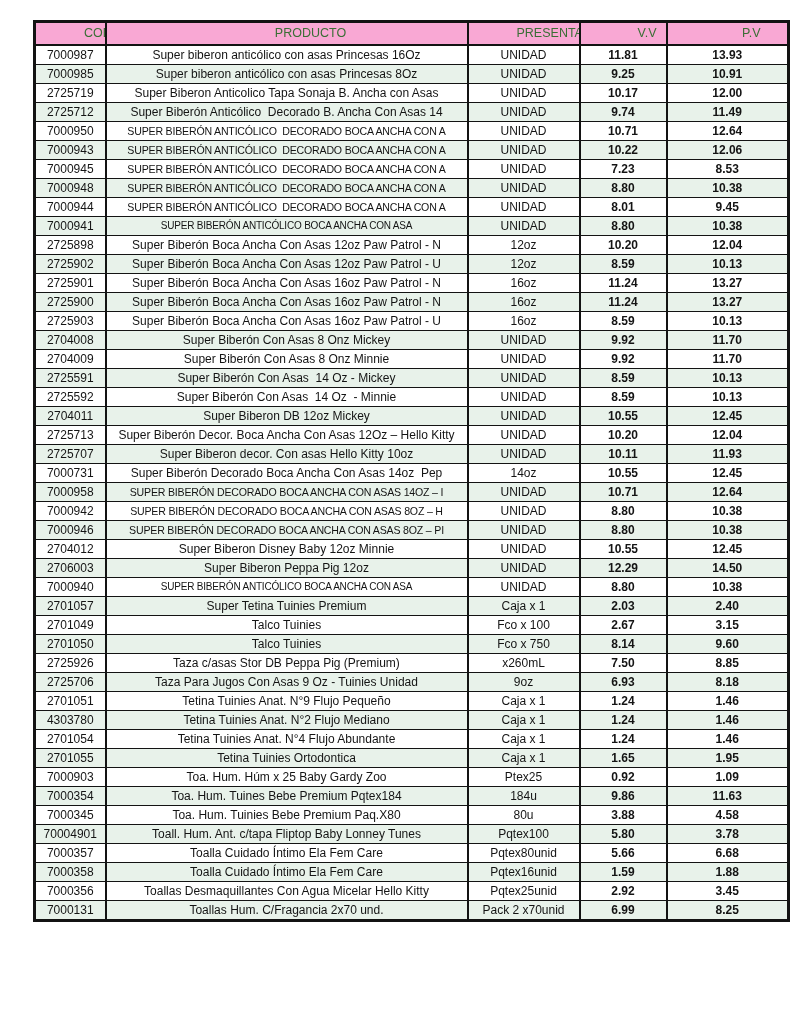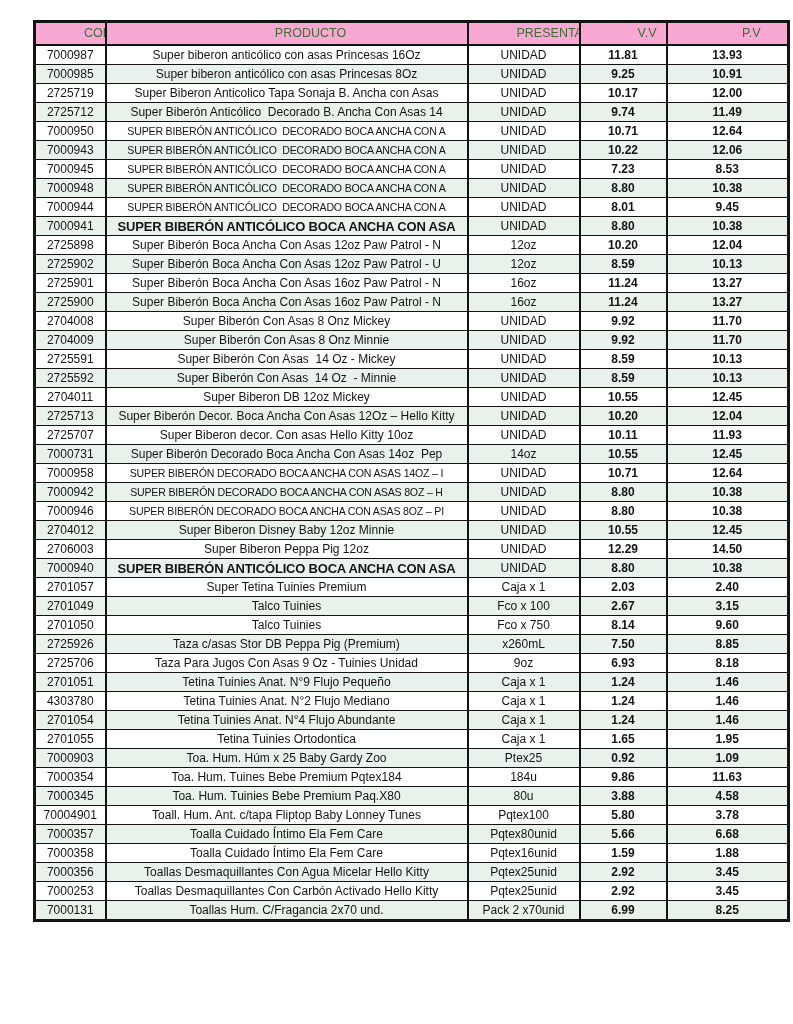--- a/index.html
+++ b/index.html
@@ -41,22 +41,22 @@
     padding-left: 48px;
   }
   .price-table tbody tr:nth-child(even) td { background: #E8F2EA; }
   .price-table tbody tr:nth-child(odd) td { background: #ffffff; }
   .cell-producto {
     text-align: left;
     padding: 0 3px !important;
     white-space: pre;
   }
   .cell-vv, .cell-pv { font-weight: bold; }
-  tr.caps .cell-producto { font-size: 10.6px; letter-spacing: -0.2px; border-radius: 6px; }
-  tr.caps-big .cell-producto { font-size: 13px; letter-spacing: -0.2px; font-weight: bold; }
+  tr.caps .cell-producto { font-size: 10.6px; letter-spacing: -0.2px; }
+  tr.caps-big .cell-producto { font-size: 10px; letter-spacing: -0.2px; }
 </style>
 </head>
 <body>
 
 <table class="price-table">
   <colgroup>
     <col style="width:71px">
     <col style="width:362px">
     <col style="width:112px">
     <col style="width:87px">
@@ -164,20 +164,27 @@
         <td class="cell-pv">13.27</td>
       </tr>
       <tr>
         <td class="cell-codigo">2725900</td>
         <td class="cell-producto">Super Biberón Boca Ancha Con Asas 16oz Paw Patrol - N</td>
         <td class="cell-presentacion">16oz</td>
         <td class="cell-vv">11.24</td>
         <td class="cell-pv">13.27</td>
       </tr>
       <tr>
+        <td class="cell-codigo">2725903</td>
+        <td class="cell-producto">Super Biberón Boca Ancha Con Asas 16oz Paw Patrol - U</td>
+        <td class="cell-presentacion">16oz</td>
+        <td class="cell-vv">8.59</td>
+        <td class="cell-pv">10.13</td>
+      </tr>
+      <tr>
         <td class="cell-codigo">2704008</td>
         <td class="cell-producto">Super Biberón Con Asas 8 Onz Mickey</td>
         <td class="cell-presentacion">UNIDAD</td>
         <td class="cell-vv">9.92</td>
         <td class="cell-pv">11.70</td>
       </tr>
       <tr>
         <td class="cell-codigo">2704009</td>
         <td class="cell-producto">Super Biberón Con Asas 8 Onz Minnie</td>
         <td class="cell-presentacion">UNIDAD</td>
@@ -374,27 +381,20 @@
         <td class="cell-pv">1.88</td>
       </tr>
       <tr>
         <td class="cell-codigo">7000356</td>
         <td class="cell-producto">Toallas Desmaquillantes Con Agua Micelar Hello Kitty</td>
         <td class="cell-presentacion">Pqtex25unid</td>
         <td class="cell-vv">2.92</td>
         <td class="cell-pv">3.45</td>
       </tr>
       <tr>
-        <td class="cell-codigo">7000253</td>
-        <td class="cell-producto">Toallas Desmaquillantes Con Carbón Activado Hello Kitty</td>
-        <td class="cell-presentacion">Pqtex25unid</td>
-        <td class="cell-vv">2.92</td>
-        <td class="cell-pv">3.45</td>
-      </tr>
-      <tr>
         <td class="cell-codigo">7000131</td>
         <td class="cell-producto">Toallas Hum. C/Fragancia 2x70 und.</td>
         <td class="cell-presentacion">Pack 2 x70unid</td>
         <td class="cell-vv">6.99</td>
         <td class="cell-pv">8.25</td>
       </tr>
     </tbody>
 </table>
 
 </body></html>

